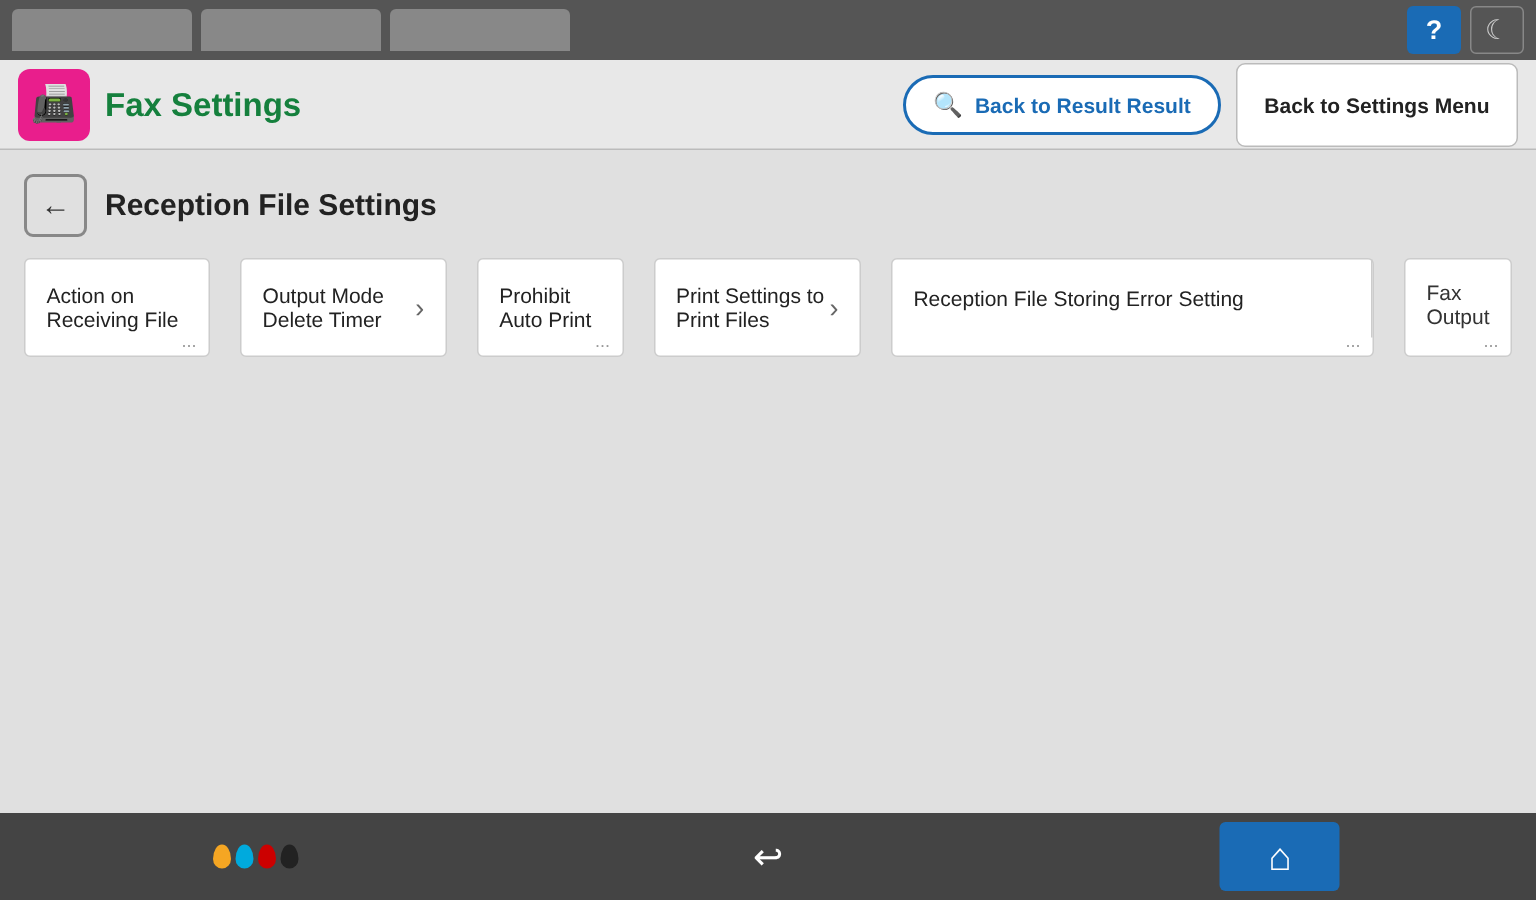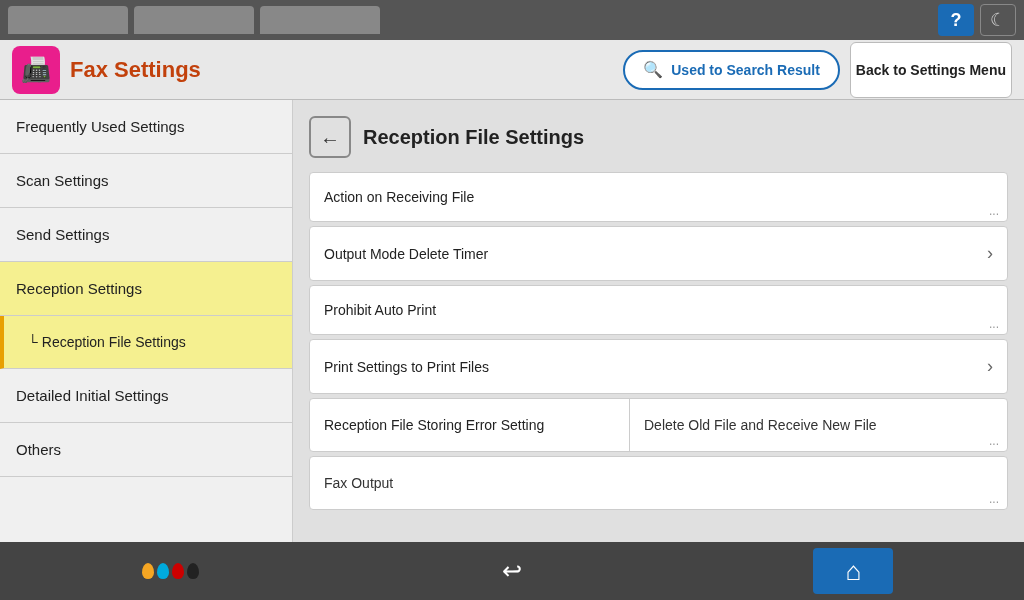--- a/index.html
+++ b/index.html
@@ -76,21 +76,21 @@
       background: #e91e8c;
       border-radius: 8px;
       display: flex;
       align-items: center;
       justify-content: center;
       font-size: 24px;
     }
     .app-title {
       font-size: 22px;
       font-weight: bold;
-      color: #c2410c;
+      color: #15803d;
     }
     .header-spacer { flex: 1; }
     .search-result-btn {
       height: 40px;
       padding: 0 18px;
       border: 2px solid #1a6bb5;
       border-radius: 20px;
       background: white;
       color: #1a6bb5;
       font-size: 14px;
@@ -98,21 +98,21 @@
       cursor: pointer;
       display: flex;
       align-items: center;
       gap: 8px;
     }
     .search-result-btn .s-icon {
       font-size: 16px;
     }
     .back-settings-btn {
       height: 56px;
-      padding: 0 5px;
+      padding: 0 18px;
       border: 1px solid #bbb;
       border-radius: 6px;
       background: white;
       color: #222;
       font-size: 14px;
       font-weight: bold;
       cursor: pointer;
     }
 
     
@@ -178,22 +178,22 @@
     }
     .panel-title {
       font-size: 20px;
       font-weight: bold;
       color: #222;
     }
 
     
     .settings-list {
       display: flex;
-      flex-direction: column;
-      gap: 4px;
+      flex-direction: row;
+      gap: 20px;
     }
     .setting-item {
       background: white;
       border-radius: 4px;
       border: 1px solid #ccc;
       position: relative;
     }
     .setting-item-single {
       padding: 16px 14px;
       display: flex;
@@ -280,36 +280,27 @@
     <div class="moon-btn">☾</div>
   </div>
 </div>
 
 <div class="header">
   <div class="app-icon">📠</div>
   <span class="app-title">Fax Settings</span>
   <div class="header-spacer"></div>
   <button class="search-result-btn">
     <span class="s-icon">🔍</span>
-    <span>Used to Search Result</span>
+    <span>Back to Result Result</span>
   </button>
   <button class="back-settings-btn">Back to Settings Menu</button>
 </div>
 
 <div class="main-content">
 
-  <div class="sidebar">
-    <div class="sidebar-item">Frequently Used Settings</div>
-    <div class="sidebar-item">Scan Settings</div>
-    <div class="sidebar-item">Send Settings</div>
-    <div class="sidebar-item active">Reception Settings</div>
-    <div class="sidebar-item active sub">└ Reception File Settings</div>
-    <div class="sidebar-item">Detailed Initial Settings</div>
-    <div class="sidebar-item">Others</div>
-  </div>
 
   <div class="right-panel">
     <div class="panel-header">
       <div class="back-arrow-btn">←</div>
       <span class="panel-title">Reception File Settings</span>
     </div>
 
     <div class="settings-list">
 
       <div class="setting-item">
@@ -336,21 +327,20 @@
       <div class="setting-item">
         <div class="setting-item-single">
           <span>Print Settings to Print Files</span>
           <span class="setting-item-arrow">›</span>
         </div>
       </div>
 
       <div class="setting-item">
         <div class="setting-item-split">
           <div class="setting-label">Reception File Storing Error Setting</div>
-          <div class="setting-value">Delete Old File and Receive New File</div>
         </div>
         <span class="setting-item-dots">...</span>
       </div>
 
       <div class="setting-item">
         <div class="setting-item-split">
           <div class="setting-value">Fax Output</div>
         </div>
         <span class="setting-item-dots">...</span>
       </div>

